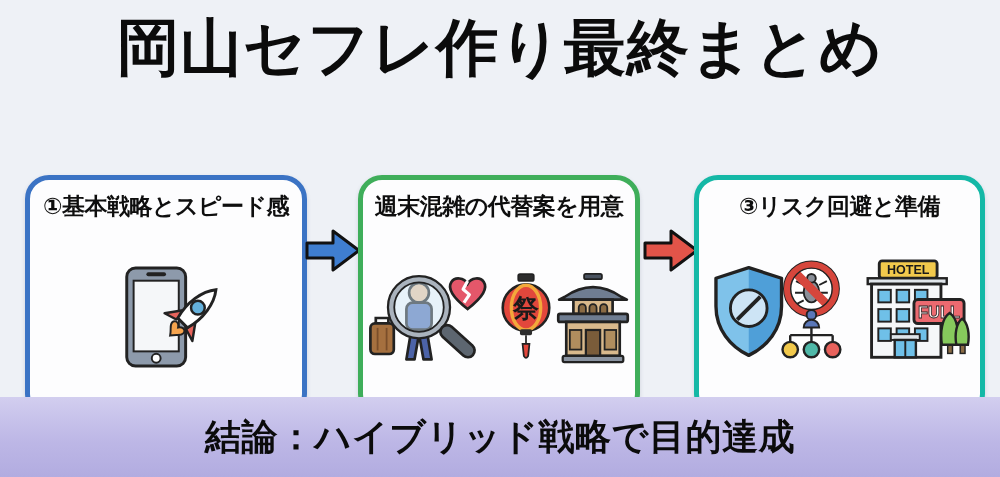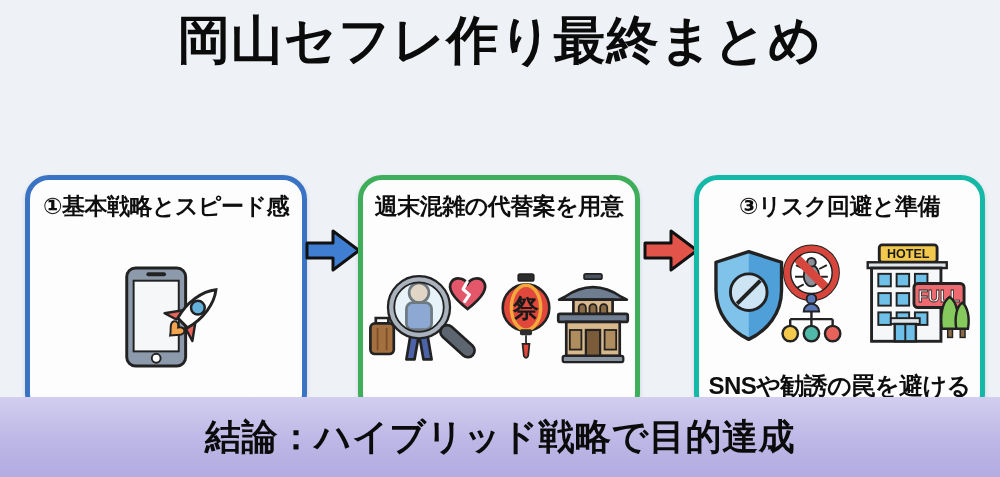--- a/index.html
+++ b/index.html
@@ -4,21 +4,21 @@
 <style>
   html,body{margin:0;padding:0;}
   body{
     width:1000px;height:477px;position:relative;overflow:hidden;
     background:#eef1f6;
     font-family:"Liberation Sans","DejaVu Sans",sans-serif;
     color:#0e0e0e;
   }
   .title{
     position:absolute;top:6px;left:0;width:1000px;margin:0;
-    text-align:center;font-size:52px;font-weight:900;letter-spacing:1px;
+    text-align:center;font-size:62px;font-weight:900;letter-spacing:1px;
     color:#0b0b0b;
   }
   .card{
     position:absolute;top:130px;height:233px;background:#fdfdfe;
     border-radius:24px;display:flex;flex-direction:column;align-items:center;
     box-shadow:0 2px 4px rgba(70,80,110,.18);
     margin-top:45px;
   }
   .card1{left:25px;width:272px;border:5px solid #3b73c4;}
   .card2{left:358px;width:272px;border:5px solid #3fae5a;}
@@ -176,21 +176,20 @@
         <line x1="51" y1="84" x2="51" y2="102" stroke="#222" stroke-width="2"></line>
         <g>
           <rect x="95" y="88" width="5" height="10" fill="#8a6b44" stroke="#222" stroke-width="1.5"></rect>
           <rect x="108" y="88" width="5" height="10" fill="#8a6b44" stroke="#222" stroke-width="1.5"></rect>
           <path d="M97 56 C105 61 107 76 105 89 L89 89 C87 76 89 61 97 56 Z" fill="#86c95c" stroke="#222" stroke-width="2.5"></path>
           <path d="M110 62 C116 66 118 78 116 89 L104 89 C102 78 104 66 110 62 Z" fill="#86c95c" stroke="#222" stroke-width="2.5"></path>
         </g>
       </svg>
     </div>
     <div class="card-body">
-      <div>SNSや勧誘の罠を避ける</div>
     </div>
   </div>
 
   <footer class="conclusion">
     <span>結論：ハイブリッド戦略で目的達成</span>
   </footer>
 
 </div>
 
 </body></html>

